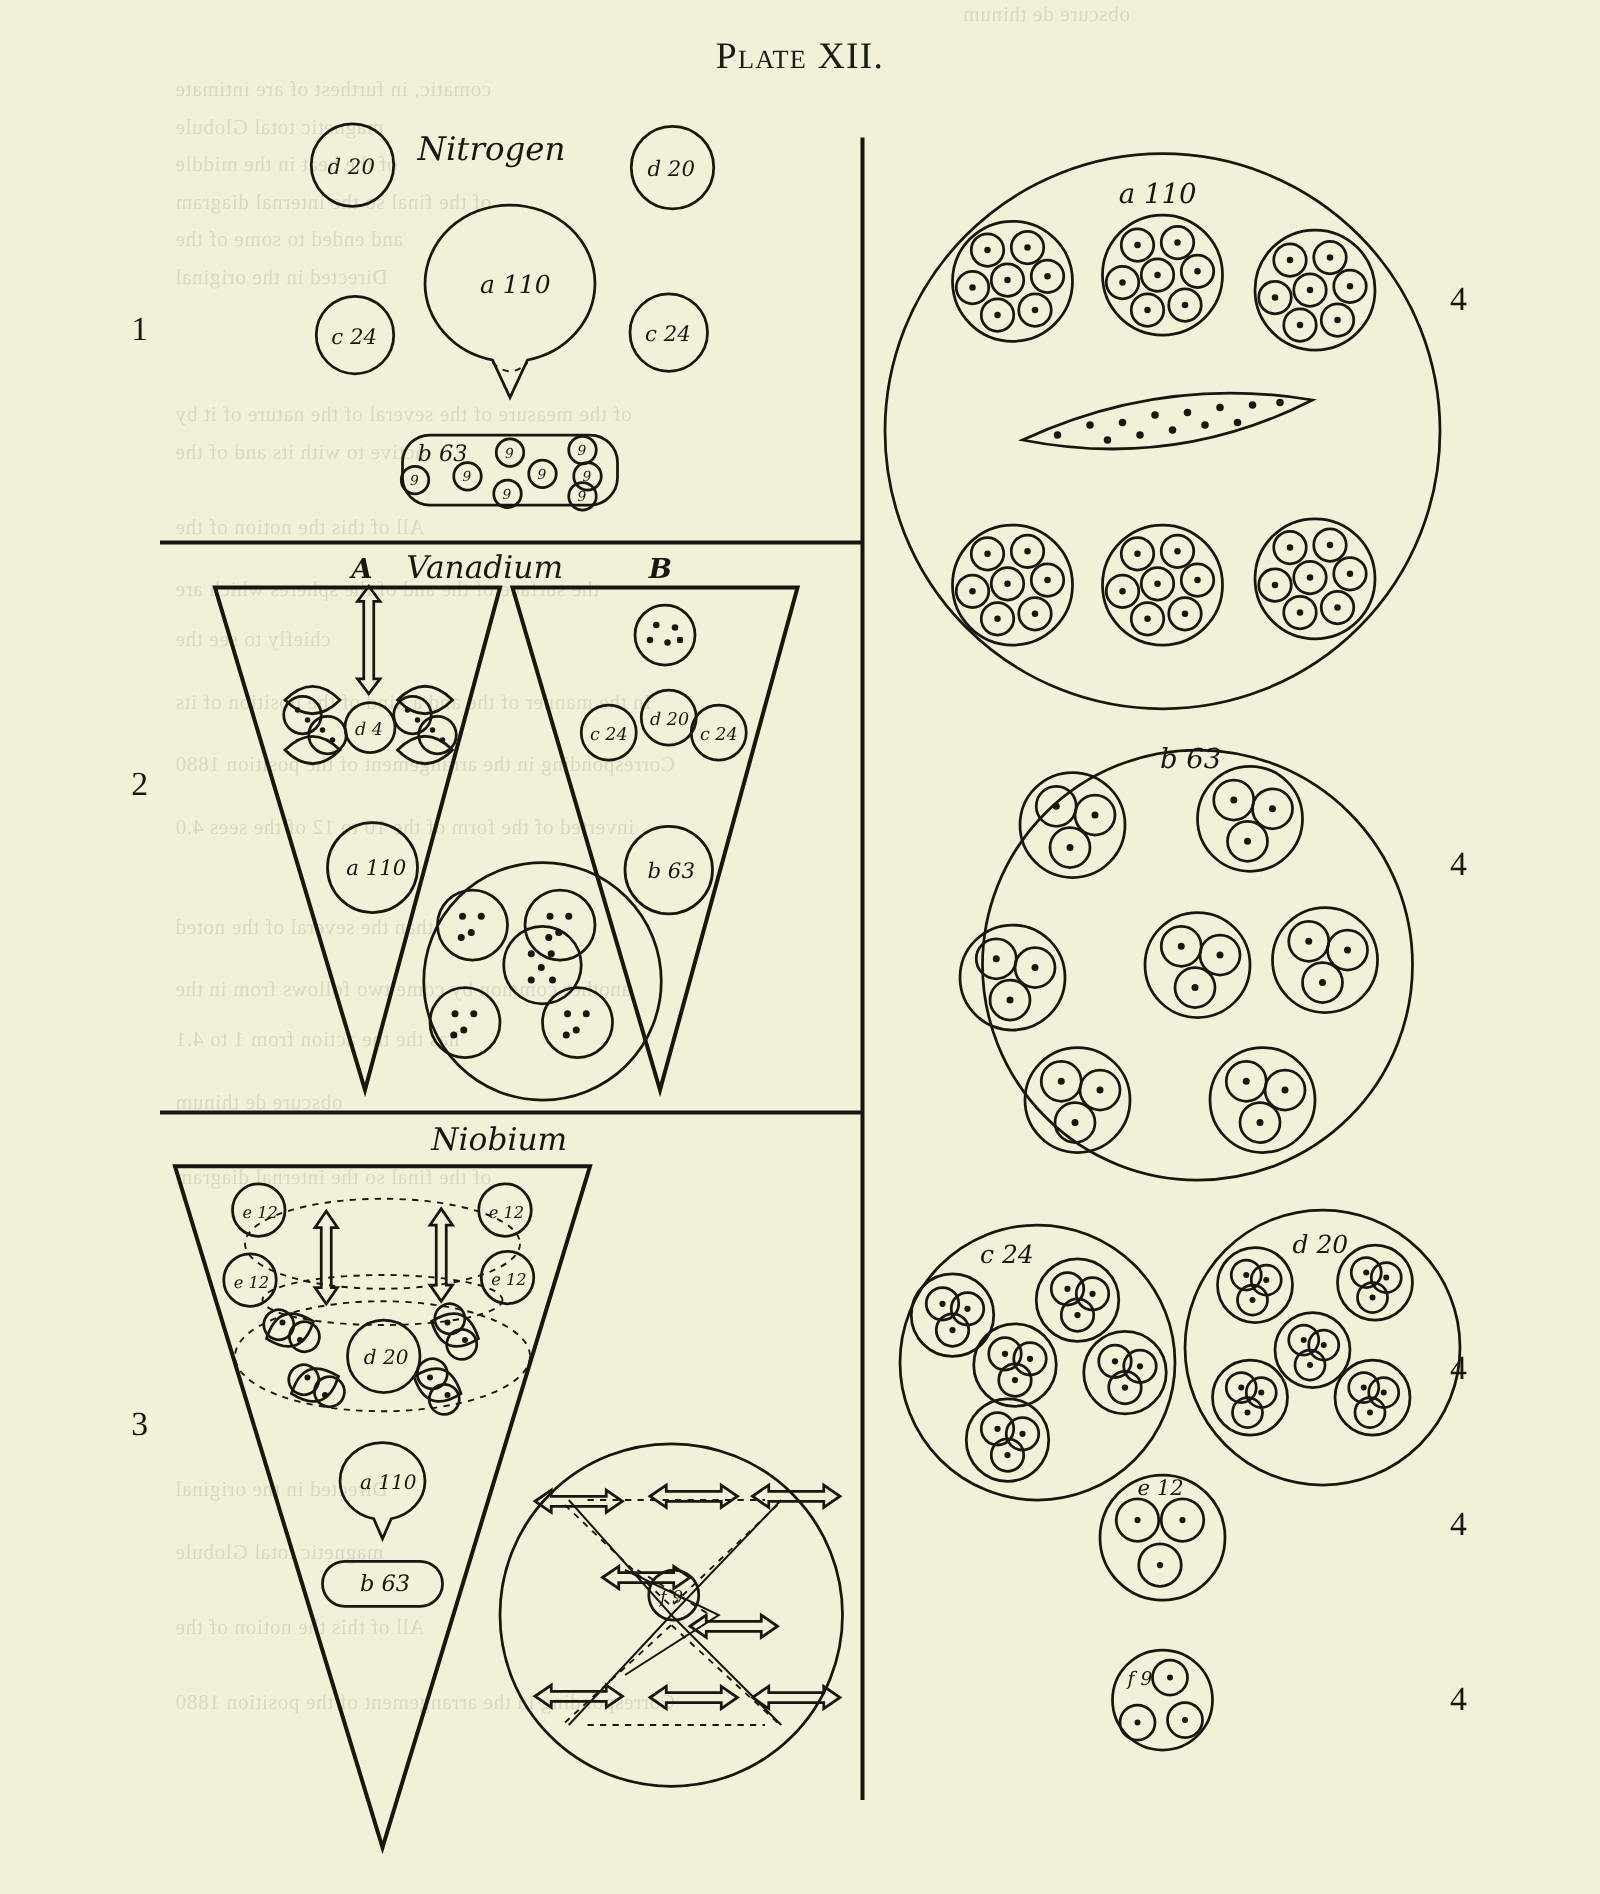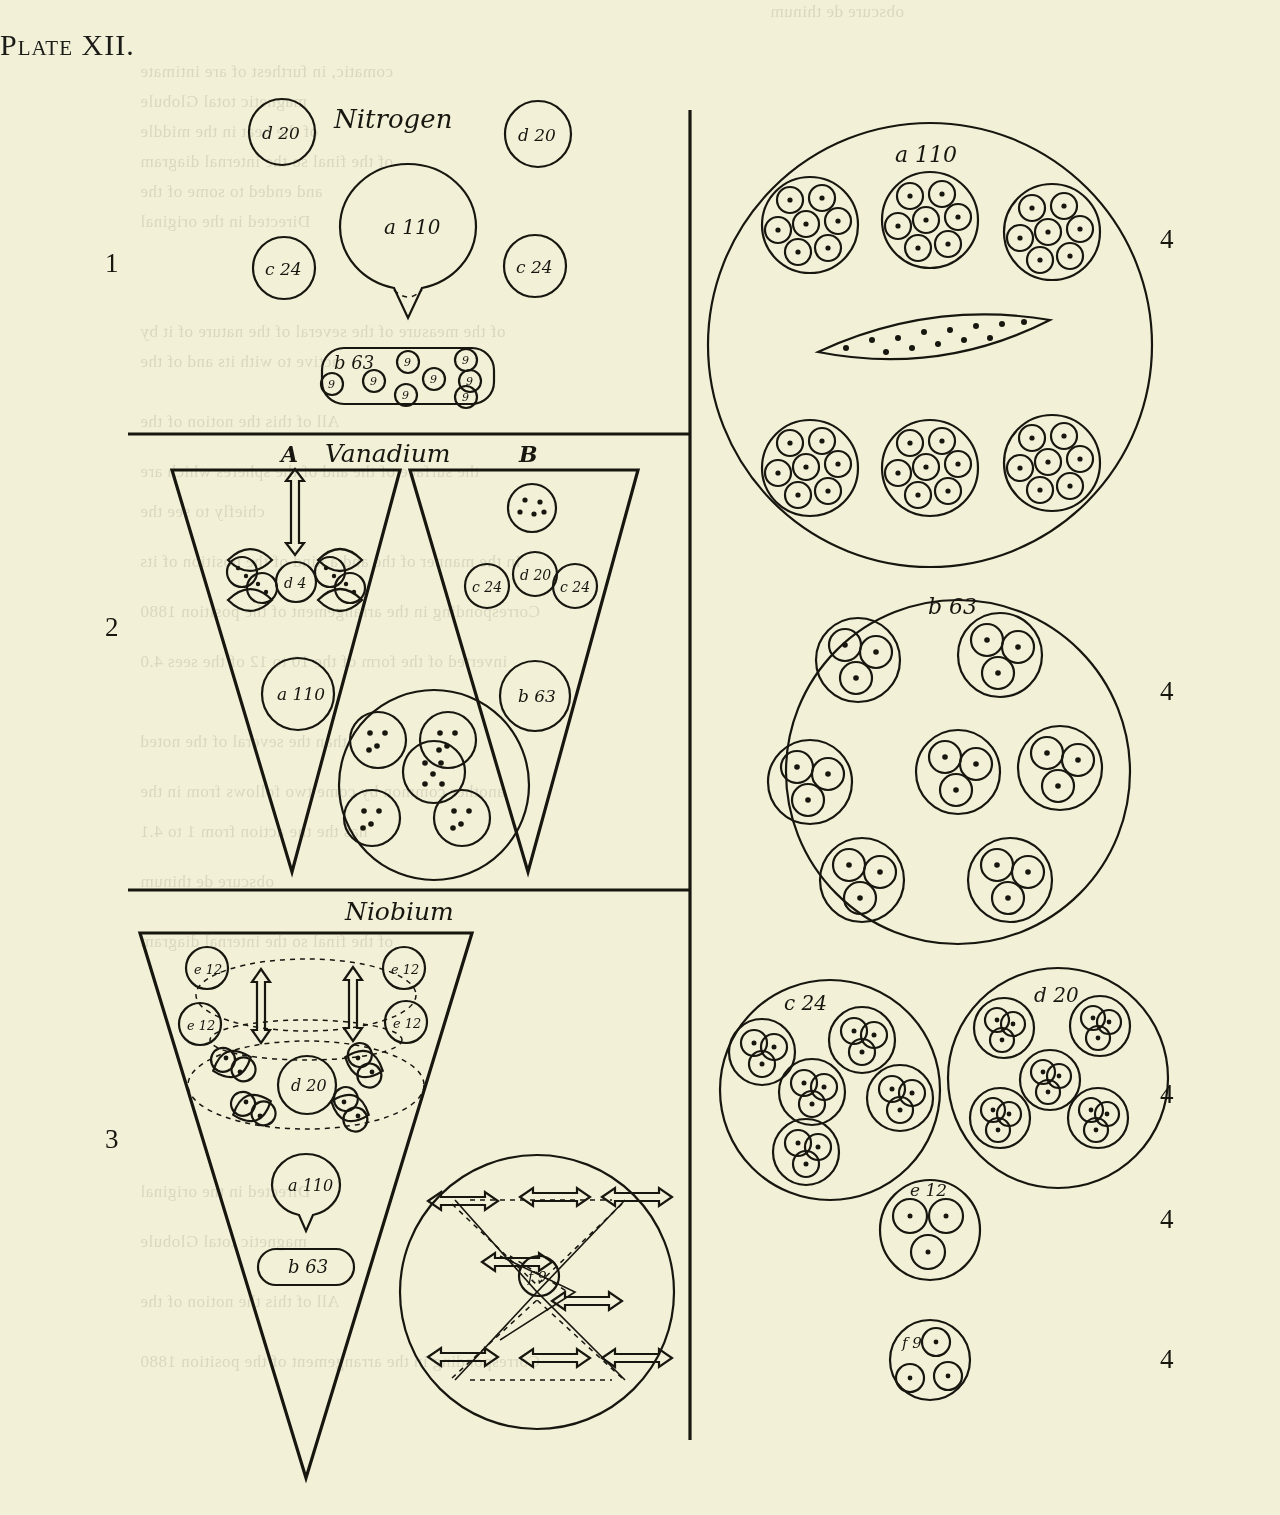--- a/index.html
+++ b/index.html
@@ -18,20 +18,21 @@
     font-family:"Liberation Serif", serif;
     font-size:17px;
     letter-spacing:.5px;
     transform:scaleX(-1);
     white-space:nowrap;
     pointer-events:none;
   }
   .plate-title{
     position:absolute;
     top:28px;left:0;width:1280px;
+    text-align:center;
     font-size:30px;
     font-variant:small-caps;
     letter-spacing:1px;
   }
   .stage{position:absolute;top:0;left:0;width:1280px;height:1515px;}
   svg{position:absolute;top:0;left:0;}
 </style>
 </head>
 <body>
 

